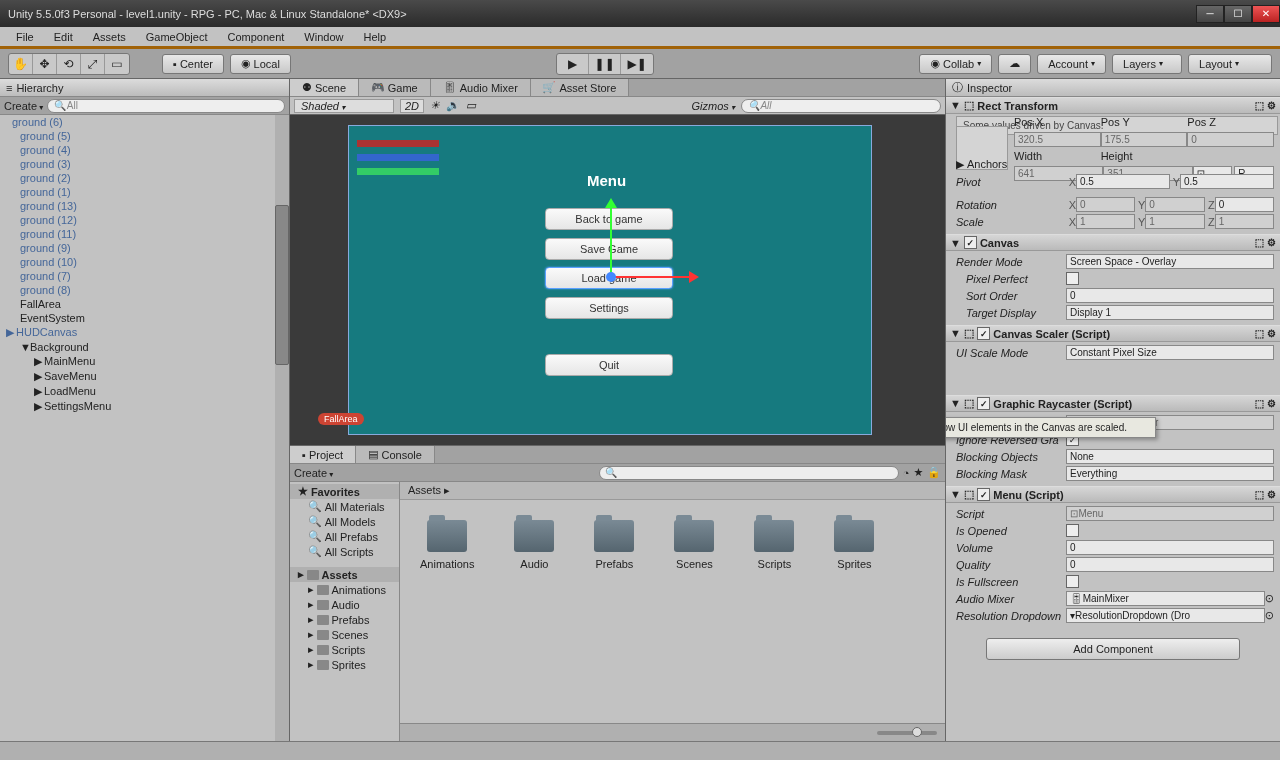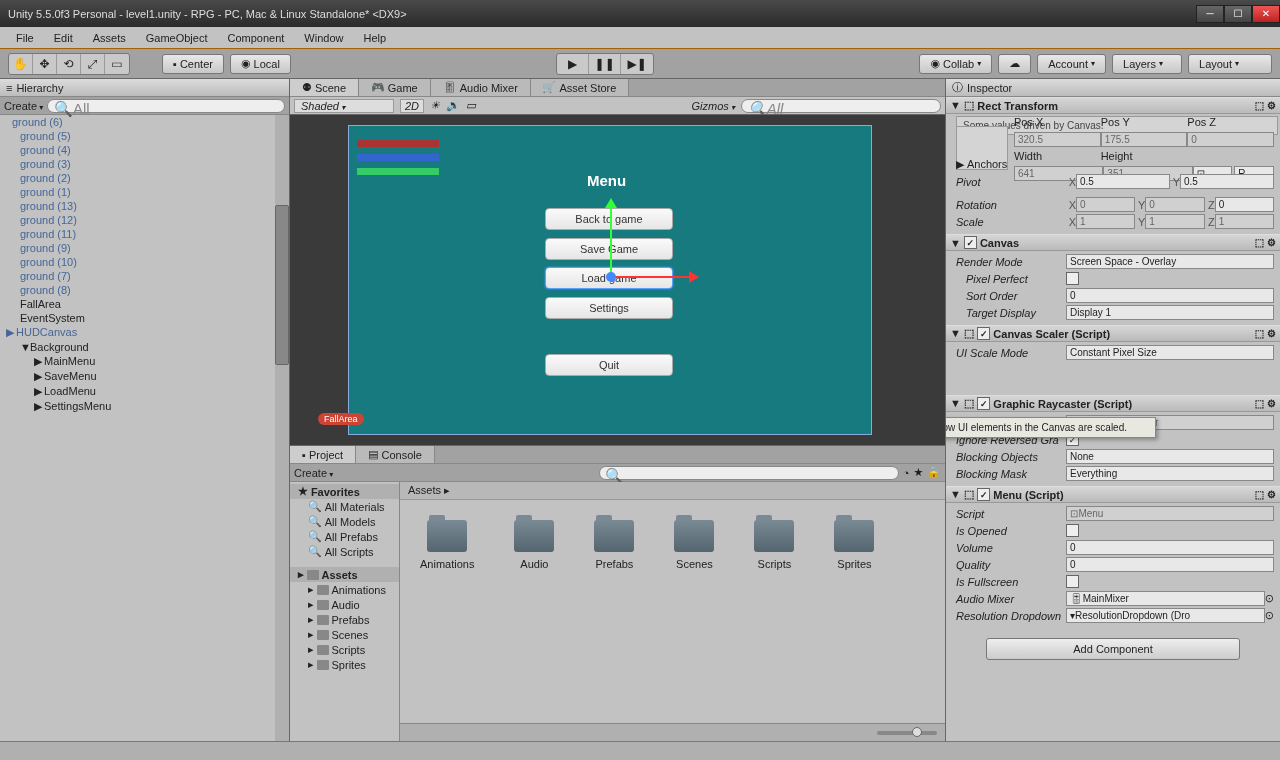--- a/index.html
+++ b/index.html
@@ -6,21 +6,21 @@
 body { background: #a2a2a2; font-size: 11px; color: #222; overflow: hidden; width: 1280px; height: 760px; position: relative; }
 
 
 .titlebar { background: linear-gradient(#4a4a4a, #2a2a2a); height: 27px; display: flex; align-items: center; justify-content: space-between; padding: 0 0 0 8px; }
 .titlebar .title { color: #ddd; font-size: 11px; }
 .titlebar .wincontrols { display: flex; }
 .titlebar .wincontrols div { width: 28px; height: 18px; text-align: center; line-height: 16px; color: #fff; background: linear-gradient(#666,#444); border: 1px solid #222; font-size: 10px; }
 .titlebar .wincontrols .close { background: linear-gradient(#e55,#b22); }
 
 
-.menubar { background: #c2c2c2; height: 22px; display: flex; align-items: center; padding: 0 6px; border-bottom: 1px solid #a16207; }
+.menubar { background: #c2c2c2; height: 22px; display: flex; align-items: center; padding: 0 6px; border-bottom: 3px solid #a16207; }
 .menubar span { padding: 0 10px; cursor: default; }
 
 
 .toolbar { background: #a2a2a2; height: 30px; display: flex; align-items: center; padding: 0 8px; border-bottom: 1px solid #666; gap:6px; }
 .tb-group { display: flex; background: #c9c9c9; border: 1px solid #777; border-radius: 3px; overflow:hidden; }
 .tb-btn { width: 24px; height: 20px; display:flex; align-items:center; justify-content:center; border-right:1px solid #999; font-size:12px; }
 .tb-btn:last-child { border-right:none; }
 .tb-textbtn { background: linear-gradient(#e8e8e8,#c8c8c8); border:1px solid #777; border-radius:3px; padding:2px 10px; height:20px; display:flex; align-items:center; gap:3px; }
 .tb-spacer { flex:1; }
 .tb-drop::after { content:" ▾"; font-size:8px; }
@@ -78,21 +78,21 @@
 .insp-body { padding:2px 6px 4px 10px; }
 .prop-row { display:flex; align-items:center; height:17px; font-size:11px; }
 .prop-label { width:110px;font-style:italic; }
 .prop-field { flex:1; background:#e8e8e8; border:1px solid #888; height:15px; padding:0 3px; font-size:10px; display:flex; align-items:center; }
 .prop-field.ro { background:#d0d0d0; color:#666; }
 .mini-label { width:10px; text-align:right; color:#555; }
 .checkbox { width:13px; height:13px; border:1px solid #666; background:#eee; display:inline-flex; align-items:center; justify-content:center; font-size:9px; }
 .addcomp { margin:10px 40px; background:linear-gradient(#eee,#ccc); border:1px solid #777; border-radius:3px; text-align:center; padding:4px; }
 .info-box { background:#d4d4d4; border:1px solid #999; padding:3px 6px; margin:2px 2px 2px 10px; font-size:10px; color:#444; }
 .tooltip { position:absolute; background:#e8e8e0; border:1px solid #888; padding:4px 6px; font-size:10px; box-shadow:2px 2px 4px rgba(0,0,0,0.3); z-index:100; }
-.search { background:#eee; border:1px solid #888; border-radius:8px; height:14px; padding:0 6px; font-size:15px; color:#888; }
+.search { background:#eee; border:1px solid #888; border-radius:8px; height:14px; padding:0 6px; font-size:10px; color:#888; }
 </style>
 </head>
 <body>
 
 <div class="titlebar">
   <span class="title">Unity 5.5.0f3 Personal - level1.unity - RPG - PC, Mac &amp; Linux Standalone* &lt;DX9&gt;</span>
   <div class="wincontrols">
     <div>─</div>
     <div>☐</div>
     <div class="close">✕</div>

